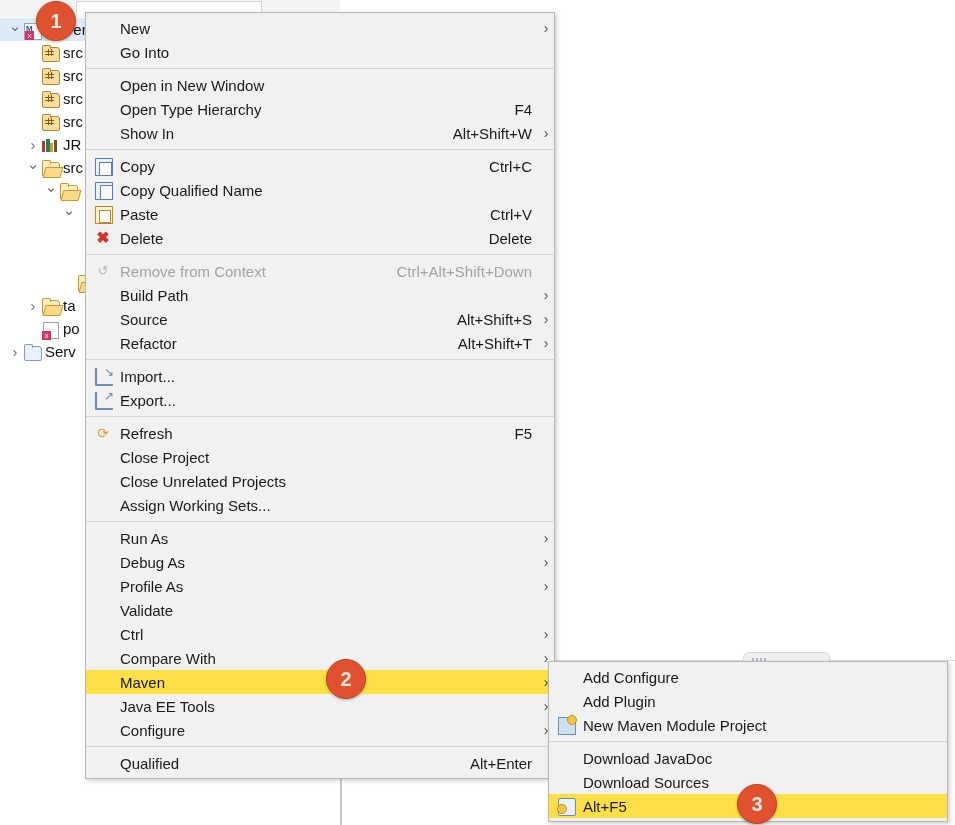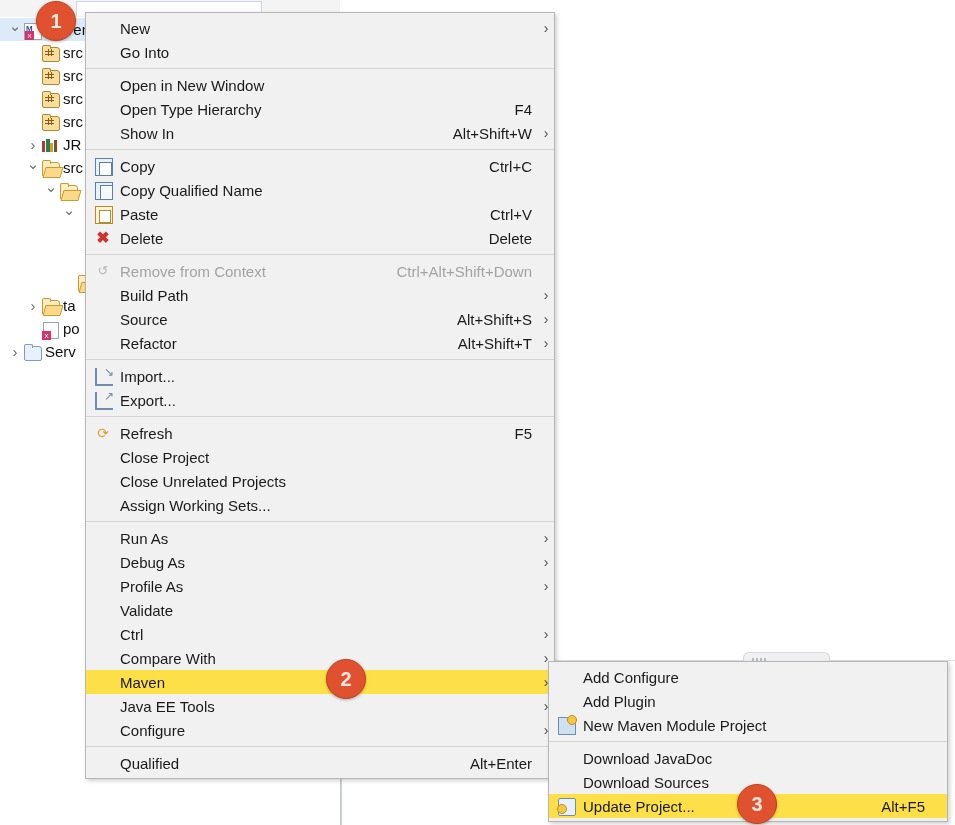--- a/index.html
+++ b/index.html
@@ -531,21 +531,20 @@
       <div class="mitem">
         <span class="micon"></span>
         <span class="mlabel">Download Sources</span>
         <span class="maccel"></span>
         <span class="marrow"></span>
       </div>
       <div class="mitem hl">
         <span class="micon">
           <span class="mi mi-mvnupd"></span>
         </span>
-        <span class="mlabel">Update Project...</span>
         <span class="maccel">Alt+F5</span>
         <span class="marrow"></span>
       </div>
     </div>
 
   <div class="badge" id="badge-1">1</div>
   <div class="badge" id="badge-2">2</div>
   <div class="badge" id="badge-3">3</div>
 
 </div>

